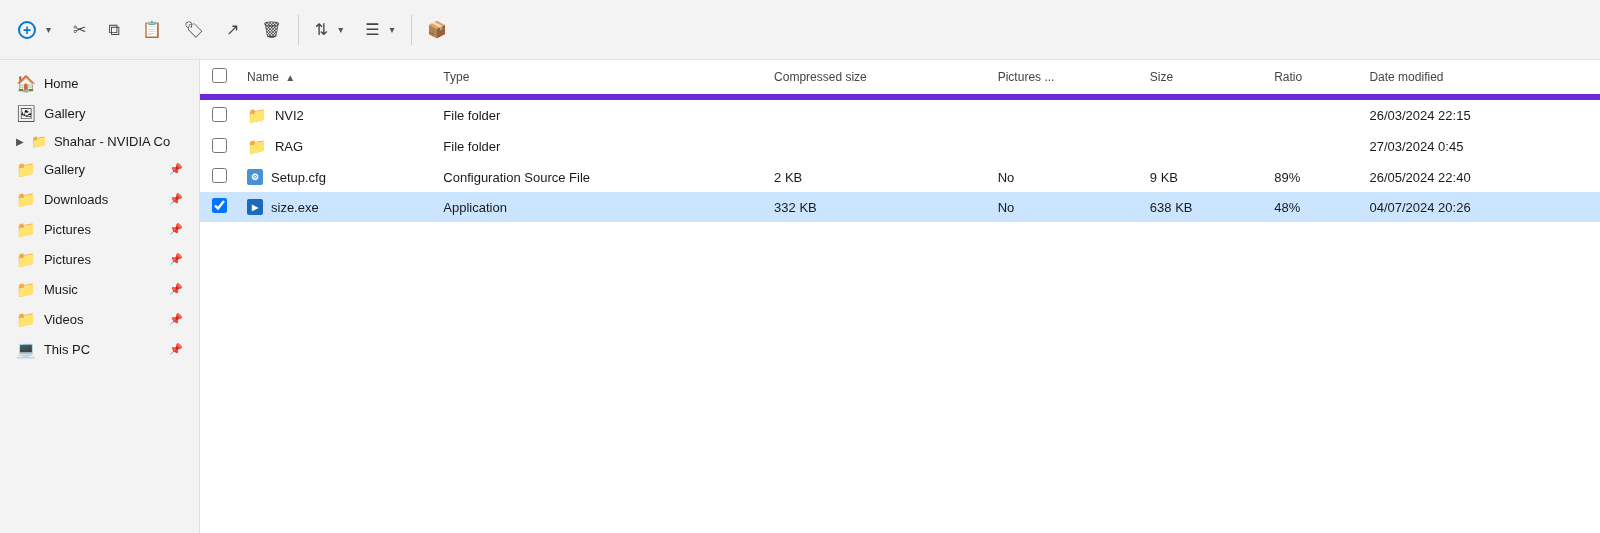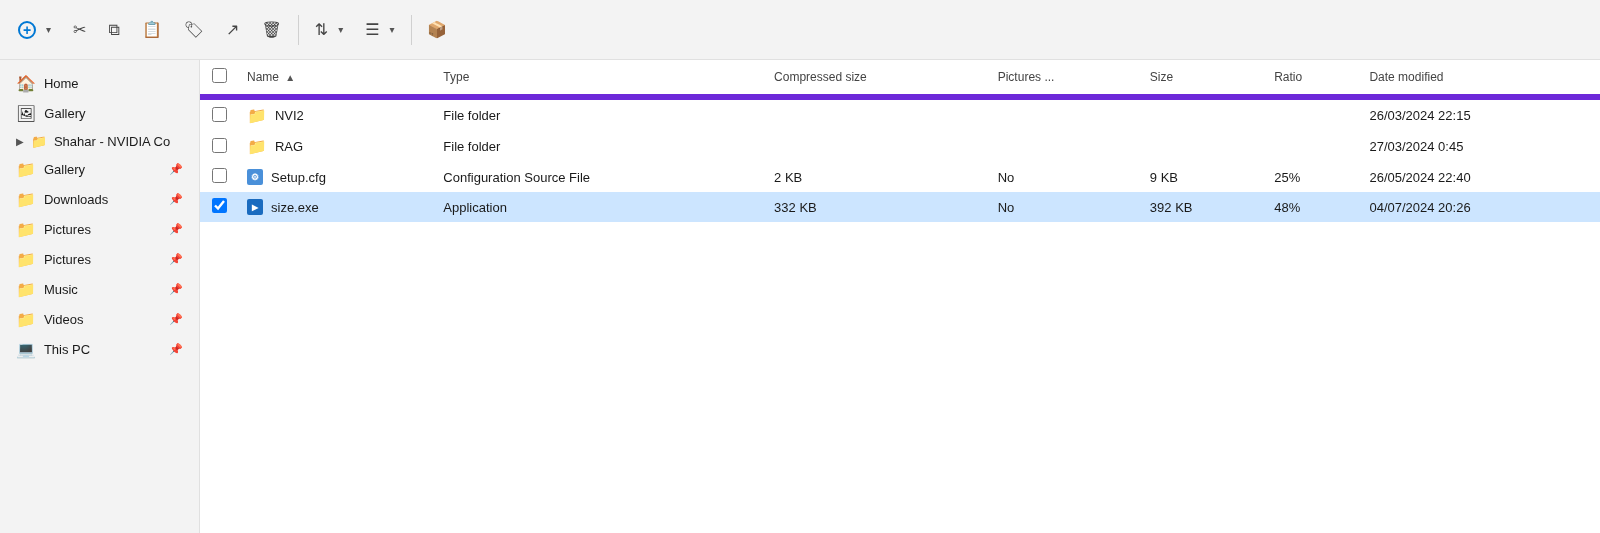--- a/index.html
+++ b/index.html
@@ -368,34 +368,34 @@
             <td>
               <div class="file-name-cell">
                 <div class="cfg-icon">⚙</div>
                 <span>Setup.cfg</span>
               </div>
             </td>
             <td>Configuration Source File</td>
             <td>2 KB</td>
             <td>No</td>
             <td>9 KB</td>
-            <td>25%</td>
+            <td>89%</td>
             <td>26/05/2024 22:40</td>
           </tr>
           <tr class="selected">
             <td><input type="checkbox" class="row-checkbox" checked="" style=""></td>
             <td>
               <div class="file-name-cell">
                 <div class="exe-icon">▶</div>
                 <span>size.exe</span>
               </div>
             </td>
             <td>Application</td>
             <td>332 KB</td>
             <td>No</td>
-            <td>392 KB</td>
+            <td>638 KB</td>
             <td>48%</td>
             <td>04/07/2024 20:26</td>
           </tr>
         </tbody>
     </table>
   </div>
 </div>
 
 </body></html>

